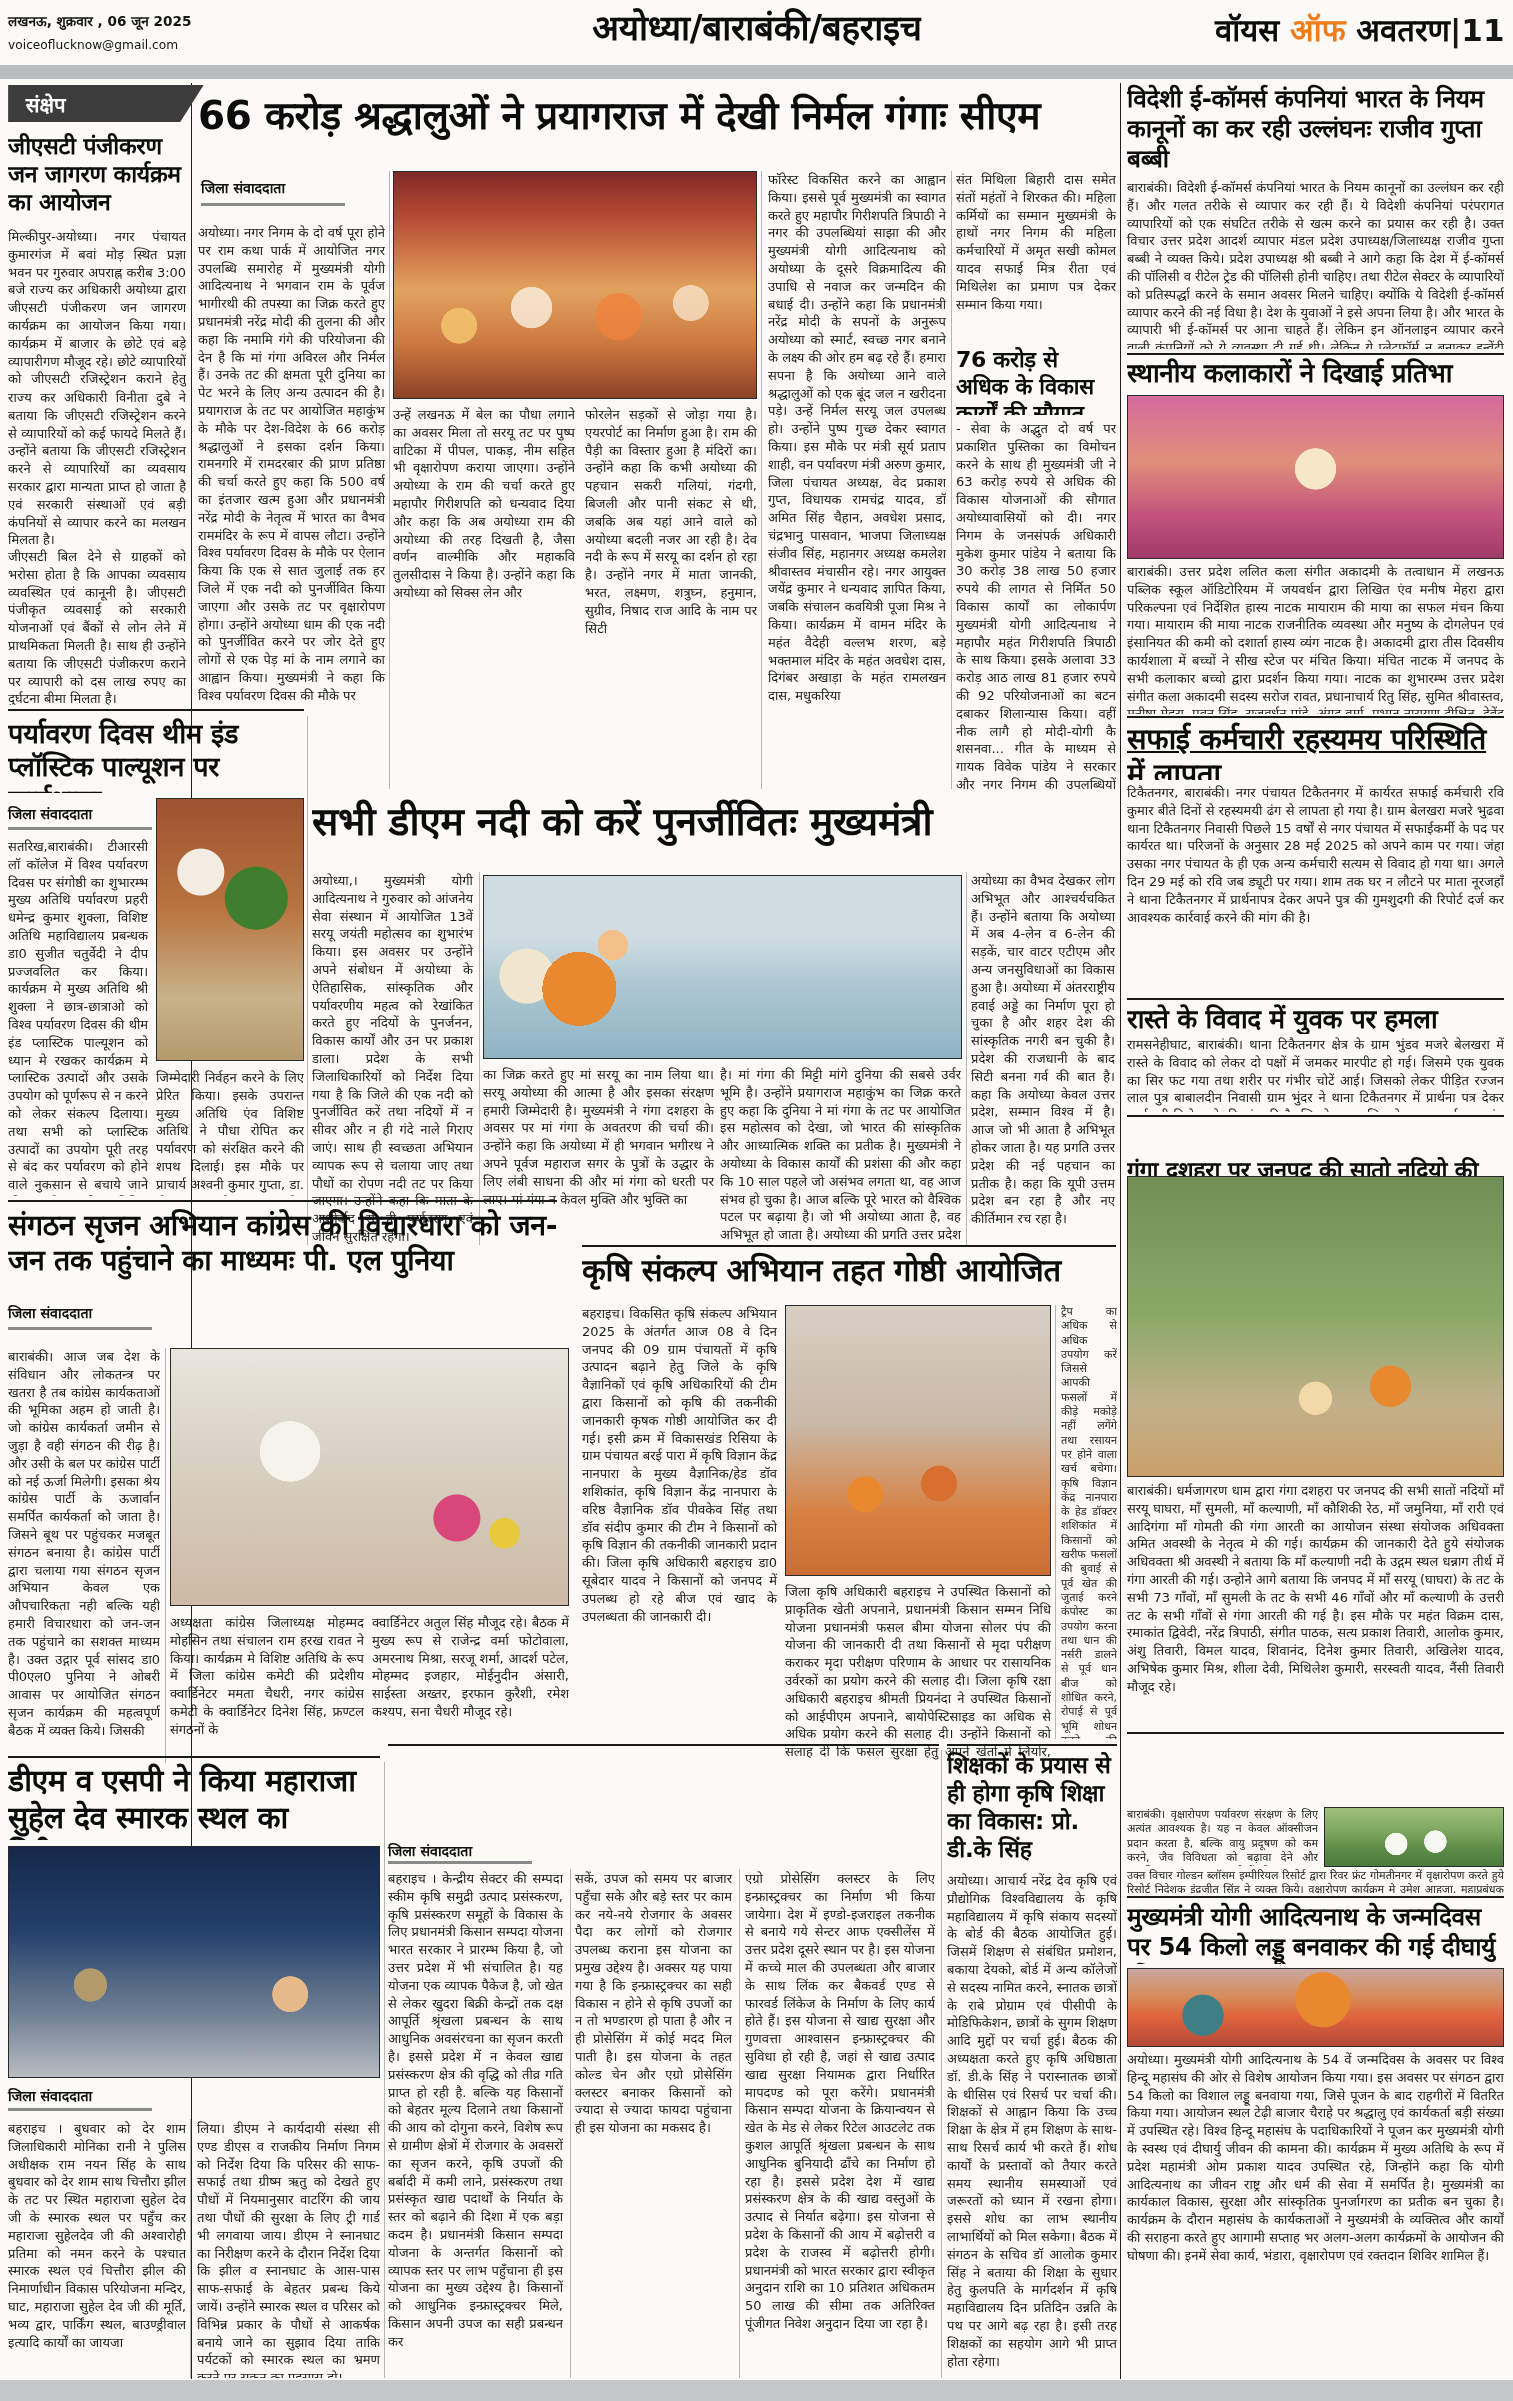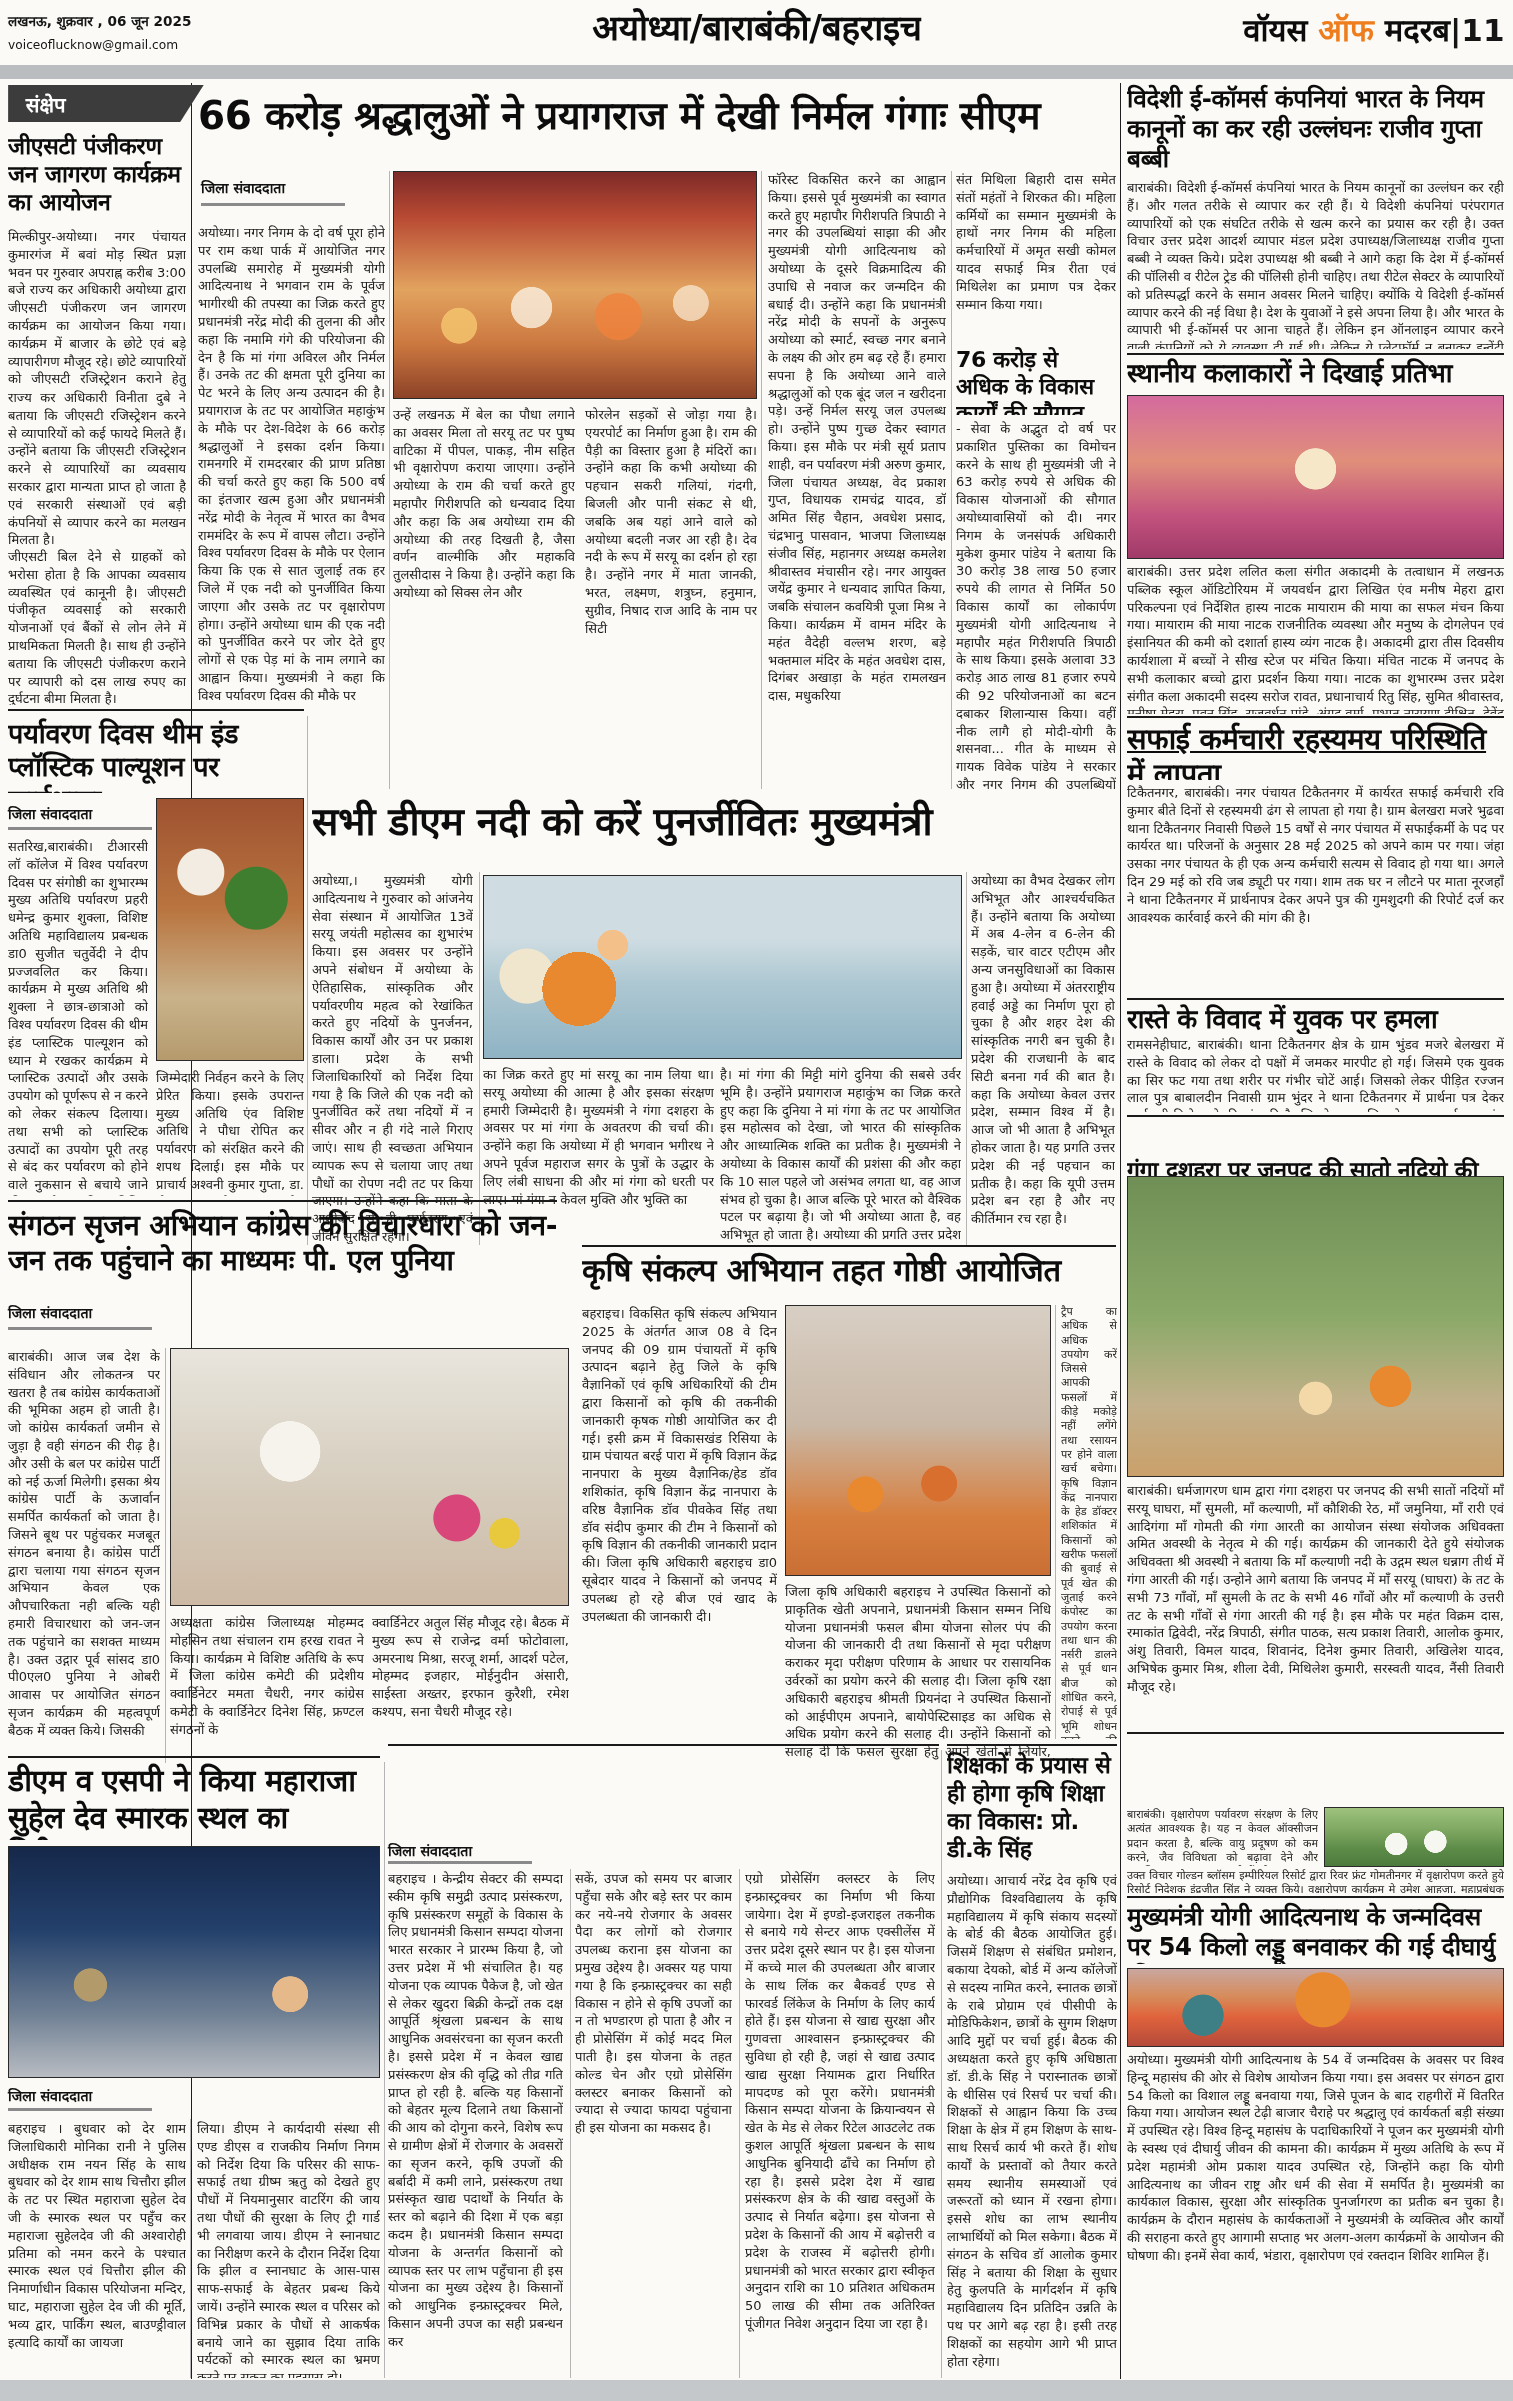--- a/index.html
+++ b/index.html
@@ -69,21 +69,21 @@
 <body>
 
 <div id="page">
 
   <div class="abs" style="left:8.1px;top:11px;width:285px;font-size:13.6px;font-weight:700;">लखनऊ, शुक्रवार , 06 जून 2025</div>
   <div class="abs" style="left:8.1px;top:38px;width:285px;font-size:12.2px;">voiceoflucknow@gmail.com</div>
   <div class="abs hl nw" style="left:50%;top:6.8px;transform:translateX(-50%);font-size:35px;">अयोध्या/बाराबंकी/बहराइच</div>
   <div class="abs nw" style="right:9.5px;top:8.1px;font-size:31px;font-weight:800;">
     <span class="mast1">वॉयस</span>
     <span class="mast2">ऑफ</span>
-    <span class="mast3">मदरब</span><span>|</span><span>11</span>
+    <span class="mast3">अवतरण</span><span>|</span><span>11</span>
   </div>
   <div class="abs band" style="left:0;top:65px;width:1514px;height:13.6px;"></div>
   <div class="abs band" style="left:0;top:2380px;width:1514px;height:21px;background:#c5c8ca;"></div>
 
   <div class="abs vrule" style="left:191px;top:83px;height:2296px;"></div>
   <div class="abs vrule" style="left:1120px;top:83px;height:2296px;"></div>
   <div class="abs vrule-l" style="left:389px;top:171px;height:618px;"></div>
   <div class="abs vrule-l" style="left:761px;top:171px;height:618px;"></div>
   <div class="abs vrule-l" style="left:951px;top:171px;height:618px;"></div>
   <div class="abs vrule-l" style="left:307px;top:716px;height:529px;"></div>

